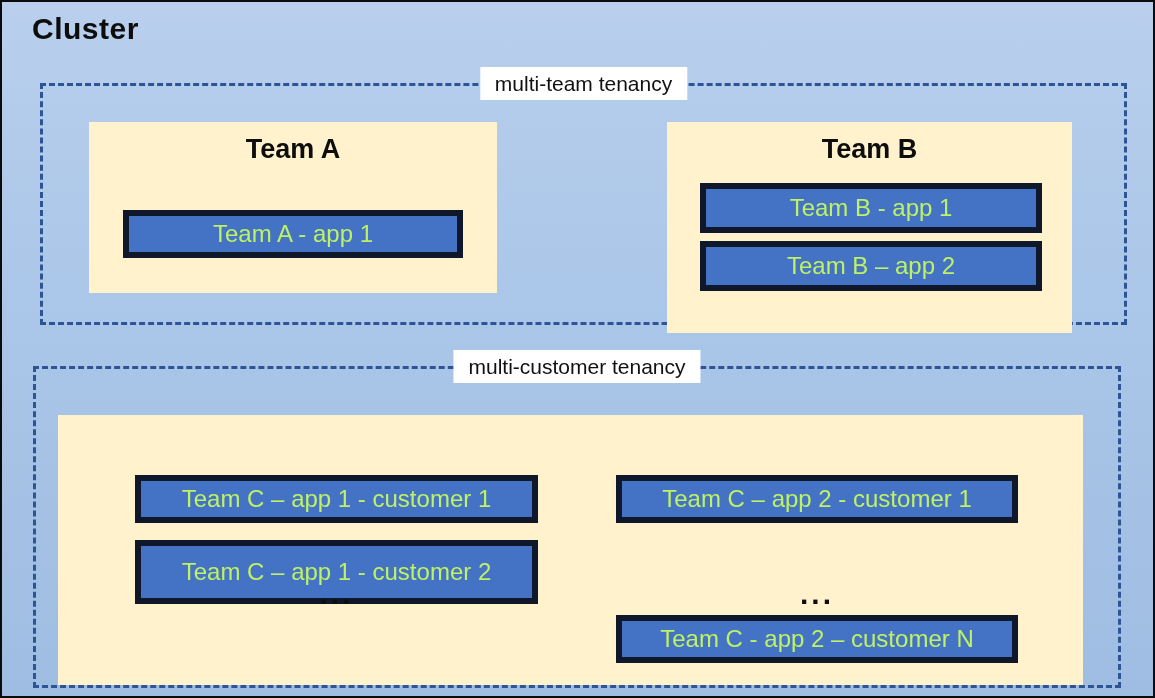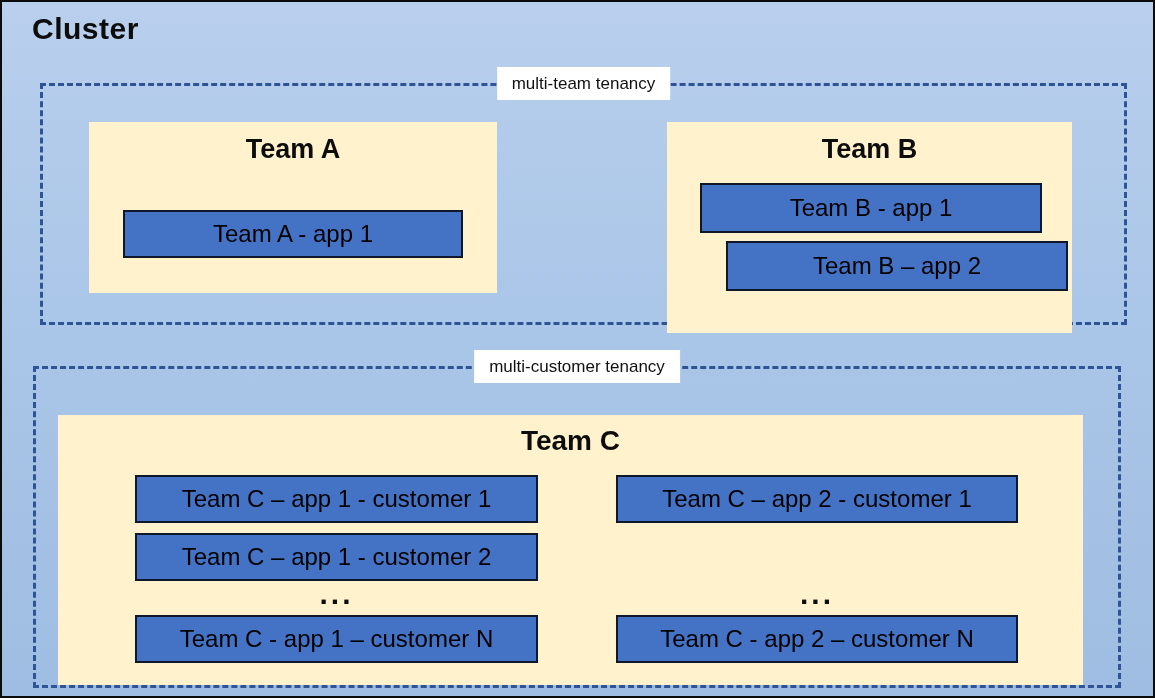--- a/index.html
+++ b/index.html
@@ -18,59 +18,59 @@
   .tenancy-box{
     position:absolute;
     border:3px dashed #2e5496;
     box-sizing:border-box;
   }
   .mt-box{left:38px;top:81px;width:1087px;height:242px;}
   .mc-box{left:31px;top:364px;width:1088px;height:322px;}
   .tenancy-label{
     position:absolute;top:-19px;left:50%;transform:translateX(-50%);
     background:#ffffff;color:#111111;
-    font-size:17px;line-height:23px;
+    font-size:21px;line-height:23px;
     padding:5px 15px;white-space:nowrap;
   }
   .team-box{
     position:absolute;
     background:#fff2cc;
     box-sizing:border-box;
   }
   .team-title{
     position:absolute;left:0;width:100%;
     text-align:center;
     font-size:27px;font-weight:bold;color:#0d0d0d;
   }
   .app-box{
     position:absolute;
     background:#4472c4;
-    border:2px solid #0f172a;
+    border:6px solid #0f172a;
     box-sizing:border-box;
-    color:#000000;
+    color:#bef264;
     display:flex;align-items:center;justify-content:center;
     font-size:24px;white-space:nowrap;
   }
   
   .team-a{left:46px;top:36px;width:408px;height:171px;}
   .team-a .team-title{top:12px;}
   .team-a .app-1{left:34px;top:88px;width:340px;height:48px;}
   
   .team-b{left:624px;top:36px;width:405px;height:211px;}
   .team-b .team-title{top:12px;}
   .team-b .app-1{left:33px;top:61px;width:342px;height:50px;}
-  .team-b .app-2{left:33px;top:119px;width:342px;height:50px;margin-left:26px;}
+  .team-b .app-2{left:33px;top:119px;width:342px;height:50px;}
   
   .team-c{left:22px;top:46px;width:1025px;height:270px;}
   .team-c .team-title{top:10px;font-size:28px;}
   .tc-col{position:absolute;top:0;height:100%;}
   .tc-col-1{left:77px;width:403px;}
   .tc-col-2{left:558px;width:402px;}
   .tc-col .row-1{left:0;top:60px;width:100%;height:48px;}
-  .tc-col .row-2{left:0;top:118px;width:100%;height:48px;}
+  .tc-col .row-2{left:0;top:125px;width:100%;height:64px;}
   .tc-col .dots{
     position:absolute;left:0;top:164px;width:100%;height:36px;
     text-align:center;font-size:30px;font-weight:bold;color:#0d0d0d;
     letter-spacing:3px;line-height:30px;
   }
   .tc-col .row-n{left:0;top:200px;width:100%;height:48px;}
 </style>
 </head>
 <body>
 
@@ -90,27 +90,25 @@
       <div class="team-title">Team B</div>
       <div class="app-box app-1">Team B - app 1</div>
       <div class="app-box app-2">Team B – app 2</div>
     </div>
   </div>
 
   <div class="tenancy-box mc-box">
     <div class="tenancy-label">multi-customer tenancy</div>
 
     <div class="team-box team-c">
-      <div class="team-title">Team C</div>
 
       <div class="tc-col tc-col-1">
         <div class="app-box row-1">Team C – app 1 - customer 1</div>
         <div class="app-box row-2">Team C – app 1 - customer 2</div>
         <div class="dots">...</div>
-        <div class="app-box row-n">Team C - app 1 – customer N</div>
       </div>
 
       <div class="tc-col tc-col-2">
         <div class="app-box row-1">Team C – app 2 - customer 1</div>
         <div class="dots">...</div>
         <div class="app-box row-n">Team C - app 2 – customer N</div>
       </div>
     </div>
   </div>
 

